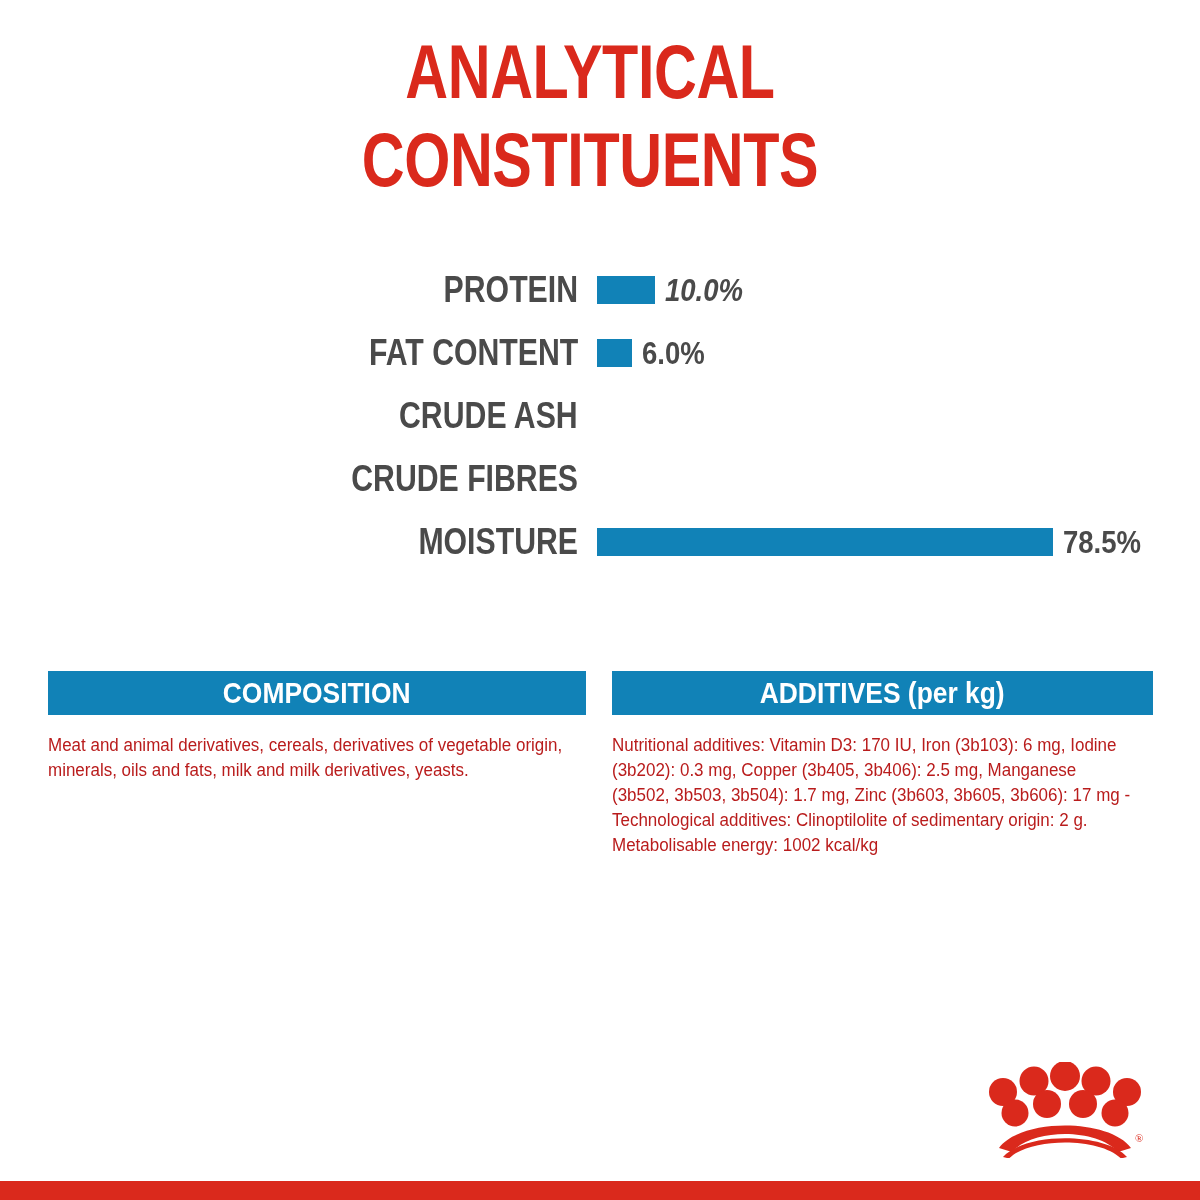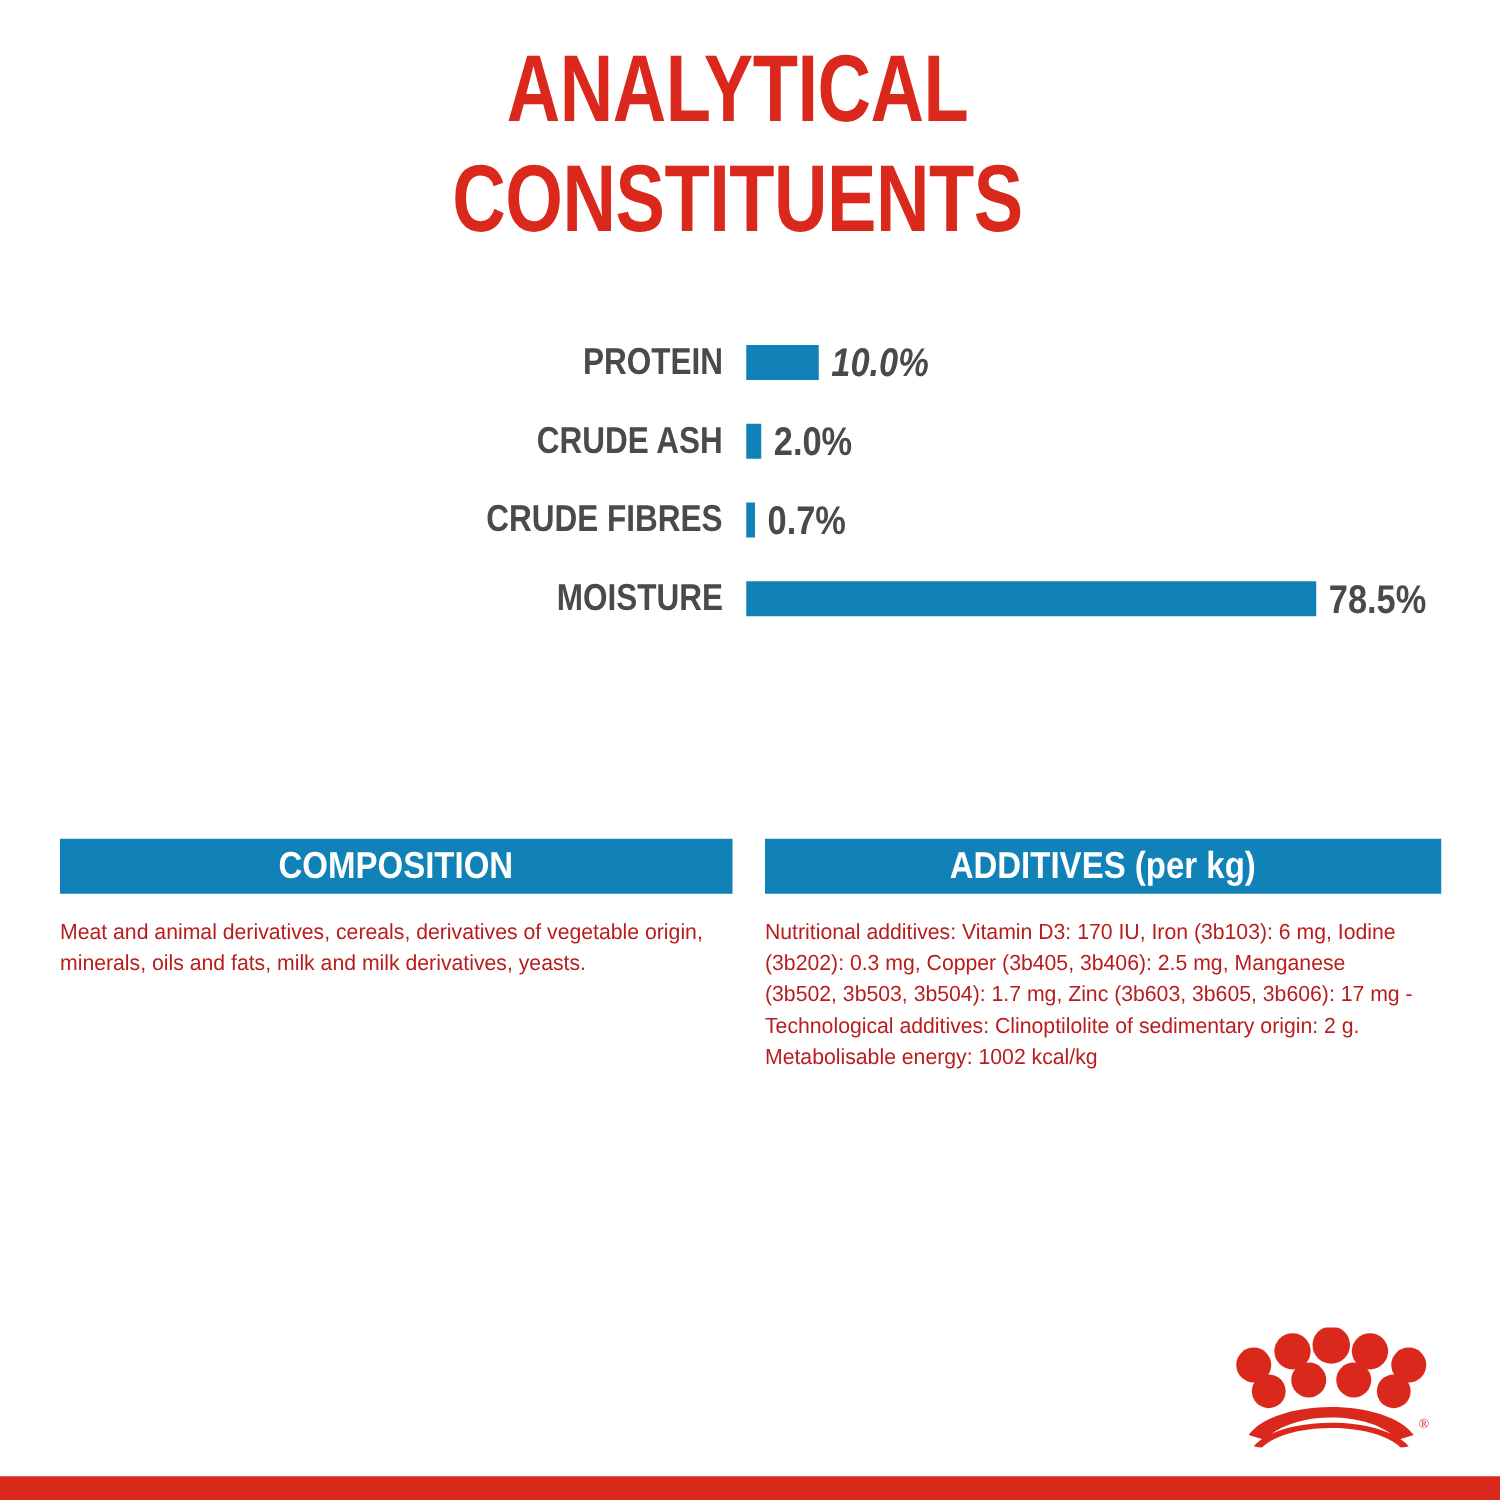--- a/index.html
+++ b/index.html
@@ -50,21 +50,21 @@
     position: relative;
     height: 63px;
   }
   .bar-label {
     position: absolute;
     right: 622px;       
     top: 50%;
     transform: translateY(-50%);
     color: #4A4A4A;
     font-weight: bold;
-    font-size: 30px;
+    font-size: 36px;
     line-height: 30px;
     white-space: nowrap;
     letter-spacing: 0px;
   }
   .bar-label > span {
     display: inline-block;
     transform: scaleX(0.84);
     transform-origin: right center;
   }
   .bar-track {
@@ -174,35 +174,34 @@
   <div class="chart">
 
     <div class="bar-row">
       <div class="bar-label"><span>PROTEIN</span></div>
       <div class="bar-track">
         <div class="bar-fill" style="width: 58.0892px; background: rgb(17, 130, 183);"></div>
         <div class="bar-value" style="left: 68.0892px; font-style: italic;"><span>10.0%</span></div>
       </div>
     </div>
 
+    <div class="bar-row">
+      <div class="bar-label"><span>FAT CONTENT</span></div>
+      <div class="bar-track">
+        <div class="bar-fill" style="width: 34.8535px; background: rgb(17, 130, 183);"></div>
+        <div class="bar-value" style="left: 44.8535px;"><span>6.0%</span></div>
+      </div>
+    </div>
 
     <div class="bar-row">
       <div class="bar-label"><span>CRUDE ASH</span></div>
-      <div class="bar-track">
-        <div class="bar-fill" style="width: 11.6178px; background: rgb(17, 130, 183);"></div>
-        <div class="bar-value" style="left: 21.6178px;"><span>2.0%</span></div>
-      </div>
     </div>
 
     <div class="bar-row">
       <div class="bar-label"><span>CRUDE FIBRES</span></div>
-      <div class="bar-track">
-        <div class="bar-fill" style="width: 7px; background: rgb(17, 130, 183);"></div>
-        <div class="bar-value" style="left: 17px;"><span>0.7%</span></div>
-      </div>
     </div>
 
     <div class="bar-row">
       <div class="bar-label"><span>MOISTURE</span></div>
       <div class="bar-track">
         <div class="bar-fill" style="width: 456px; background: rgb(17, 130, 183);"></div>
         <div class="bar-value" style="left: 466px;"><span>78.5%</span></div>
       </div>
     </div>
 

